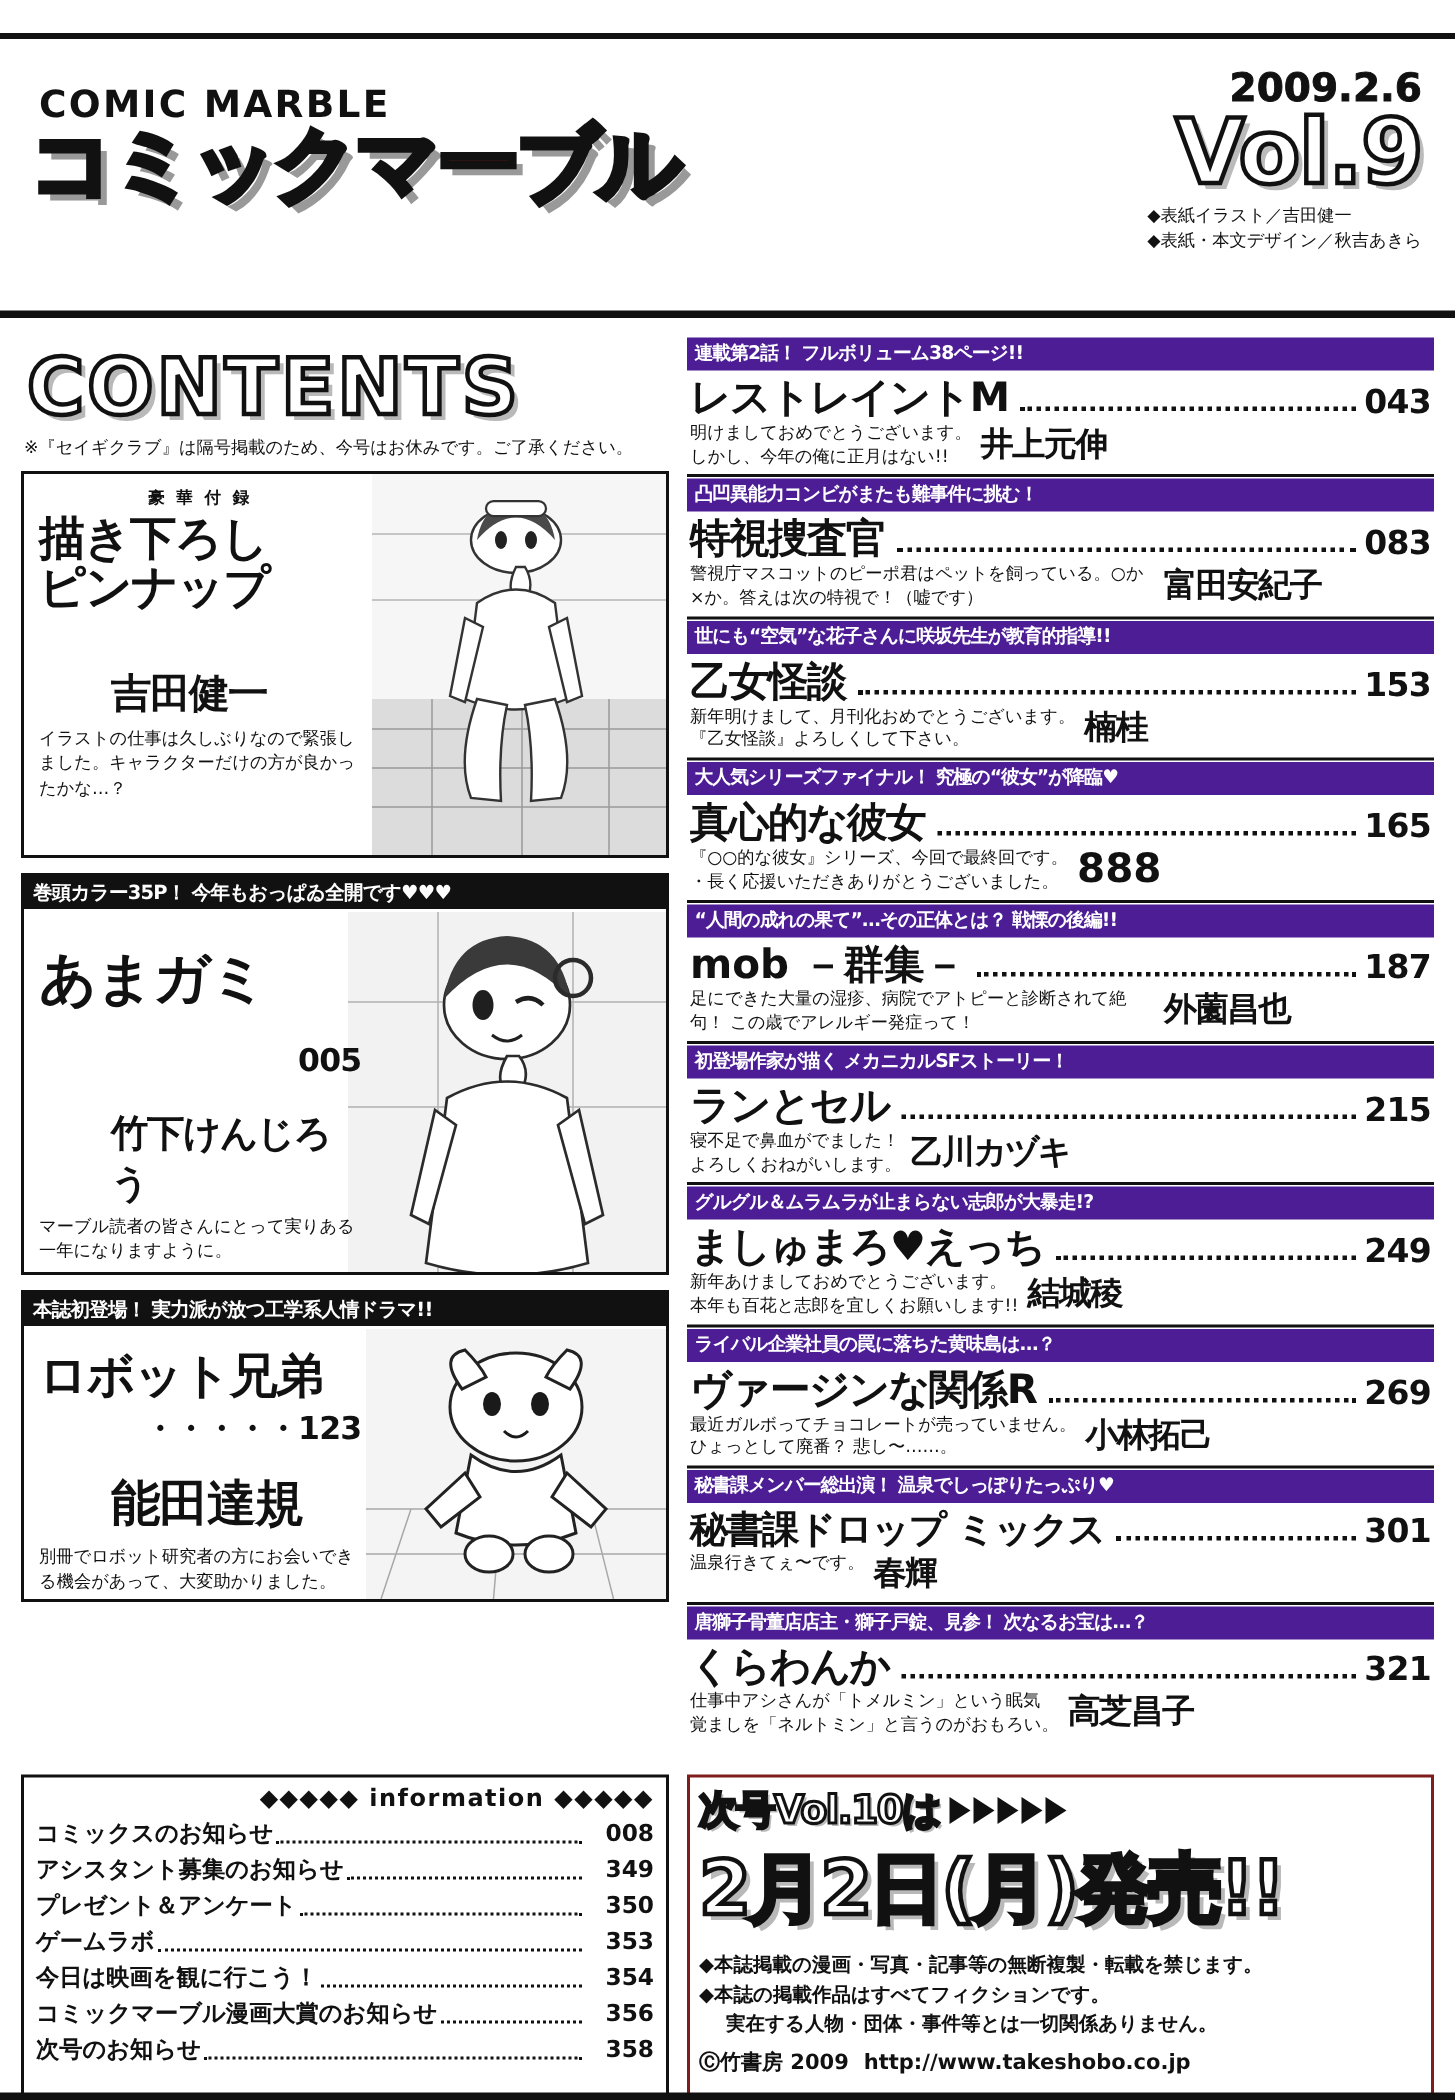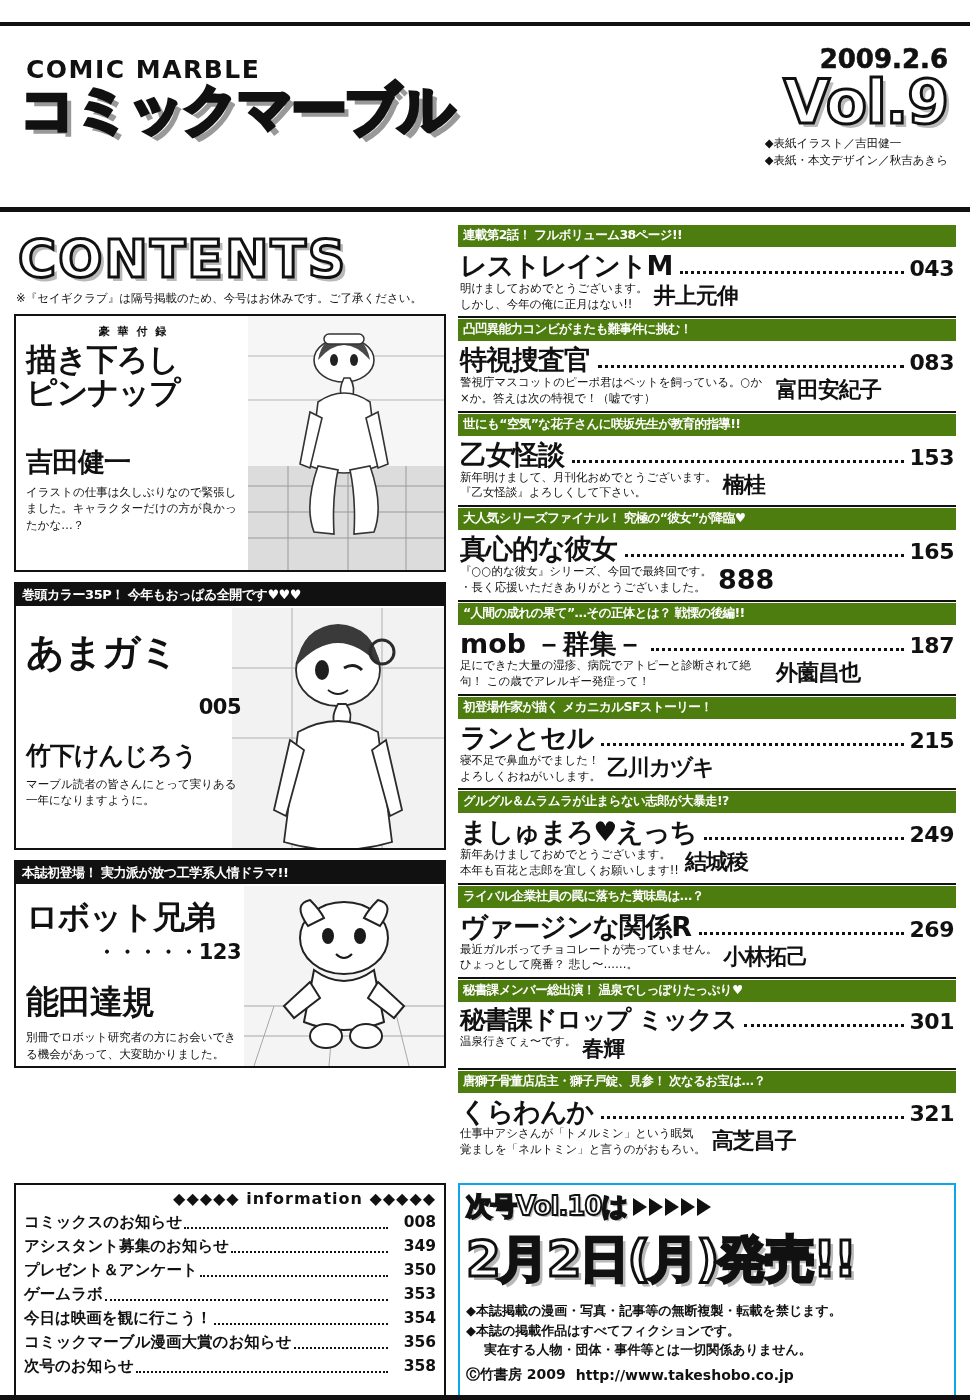--- a/index.html
+++ b/index.html
@@ -94,39 +94,39 @@
     letter-spacing: -0.5px;
   }
   .f-body { position: absolute; top: 0; left: 0; right: 0; bottom: 0; }
   .f-textcol { position: absolute; left: 10px; width: 215px; }
   .f-sub { font-size: 11px; font-weight: bold; text-align: center; letter-spacing: 2px; }
   .f-title {
     font-size: 31px; font-weight: bold; line-height: 1.08; letter-spacing: -1px;
     margin-top: 4px;
   }
   .f-author {
-    font-size: 27px; font-weight: bold; letter-spacing: -1px; margin-top: 6px;
+    font-size: 27px; font-weight: bold; letter-spacing: -1px; margin-top: 6px; margin-left: 48px;
   }
   .f-page {
     font-size: 21px; font-weight: bold; text-align: right; letter-spacing: -0.5px;
   }
   .f-desc { font-size: 11.5px; line-height: 1.42; margin-top: 4px; }
 
   
   .art {
     position: absolute;
     background: #e8e8e8;
     overflow: hidden;
   }
   .art svg { display: block; }
 
   
   .entry { margin-bottom: 1px; }
   .entry-banner {
-    background: #4d7c0f; color: #fff;
+    background: #4c1d95; color: #fff;
     font-size: 12.5px; font-weight: bold;
     padding: 2px 5px 3px 5px;
     letter-spacing: -0.6px;
     white-space: nowrap;
     overflow: hidden;
   }
   .entry-main { display: flex; align-items: flex-end; padding: 4px 2px 0 2px; }
   .entry-title {
     font-size: 27px; font-weight: bold; letter-spacing: -1px;
     white-space: nowrap; line-height: 1.1;
@@ -148,21 +148,21 @@
   .info-box { width: 432px; border: 2px solid #111; padding: 4px 8px 6px 8px; }
   .info-head {
     text-align: right; font-size: 16px; font-weight: bold;
     letter-spacing: 1px; margin-bottom: 2px;
   }
   .info-row { display: flex; align-items: flex-end; font-size: 15.5px; font-weight: bold; line-height: 1.55; }
   .info-label { white-space: nowrap; }
   .info-dots { flex: 1; border-bottom: 2px dotted #111; margin: 0 4px 5px 2px; height: 2px; }
   .info-page { font-family: "DejaVu Sans", sans-serif; font-size: 15.5px; margin-left: 12px; }
 
-  .next-box { width: 498px; border: 2px solid #0ea5e9; position: relative; padding: 4px 6px; }
+  .next-box { width: 498px; border: 2px solid #7f1d1d; position: relative; padding: 4px 6px; }
   .next-top { display: flex; align-items: center; gap: 6px; }
   .next-label {
     font-size: 26px; font-weight: bold; letter-spacing: -1px;
     color: #fff; -webkit-text-stroke: 2px #111;
     text-shadow: 2px 2px 0 #bbb;
   }
   .arrows { display: flex; gap: 2px; }
   .arrow {
     width: 0; height: 0;
     border-left: 14px solid #111;

